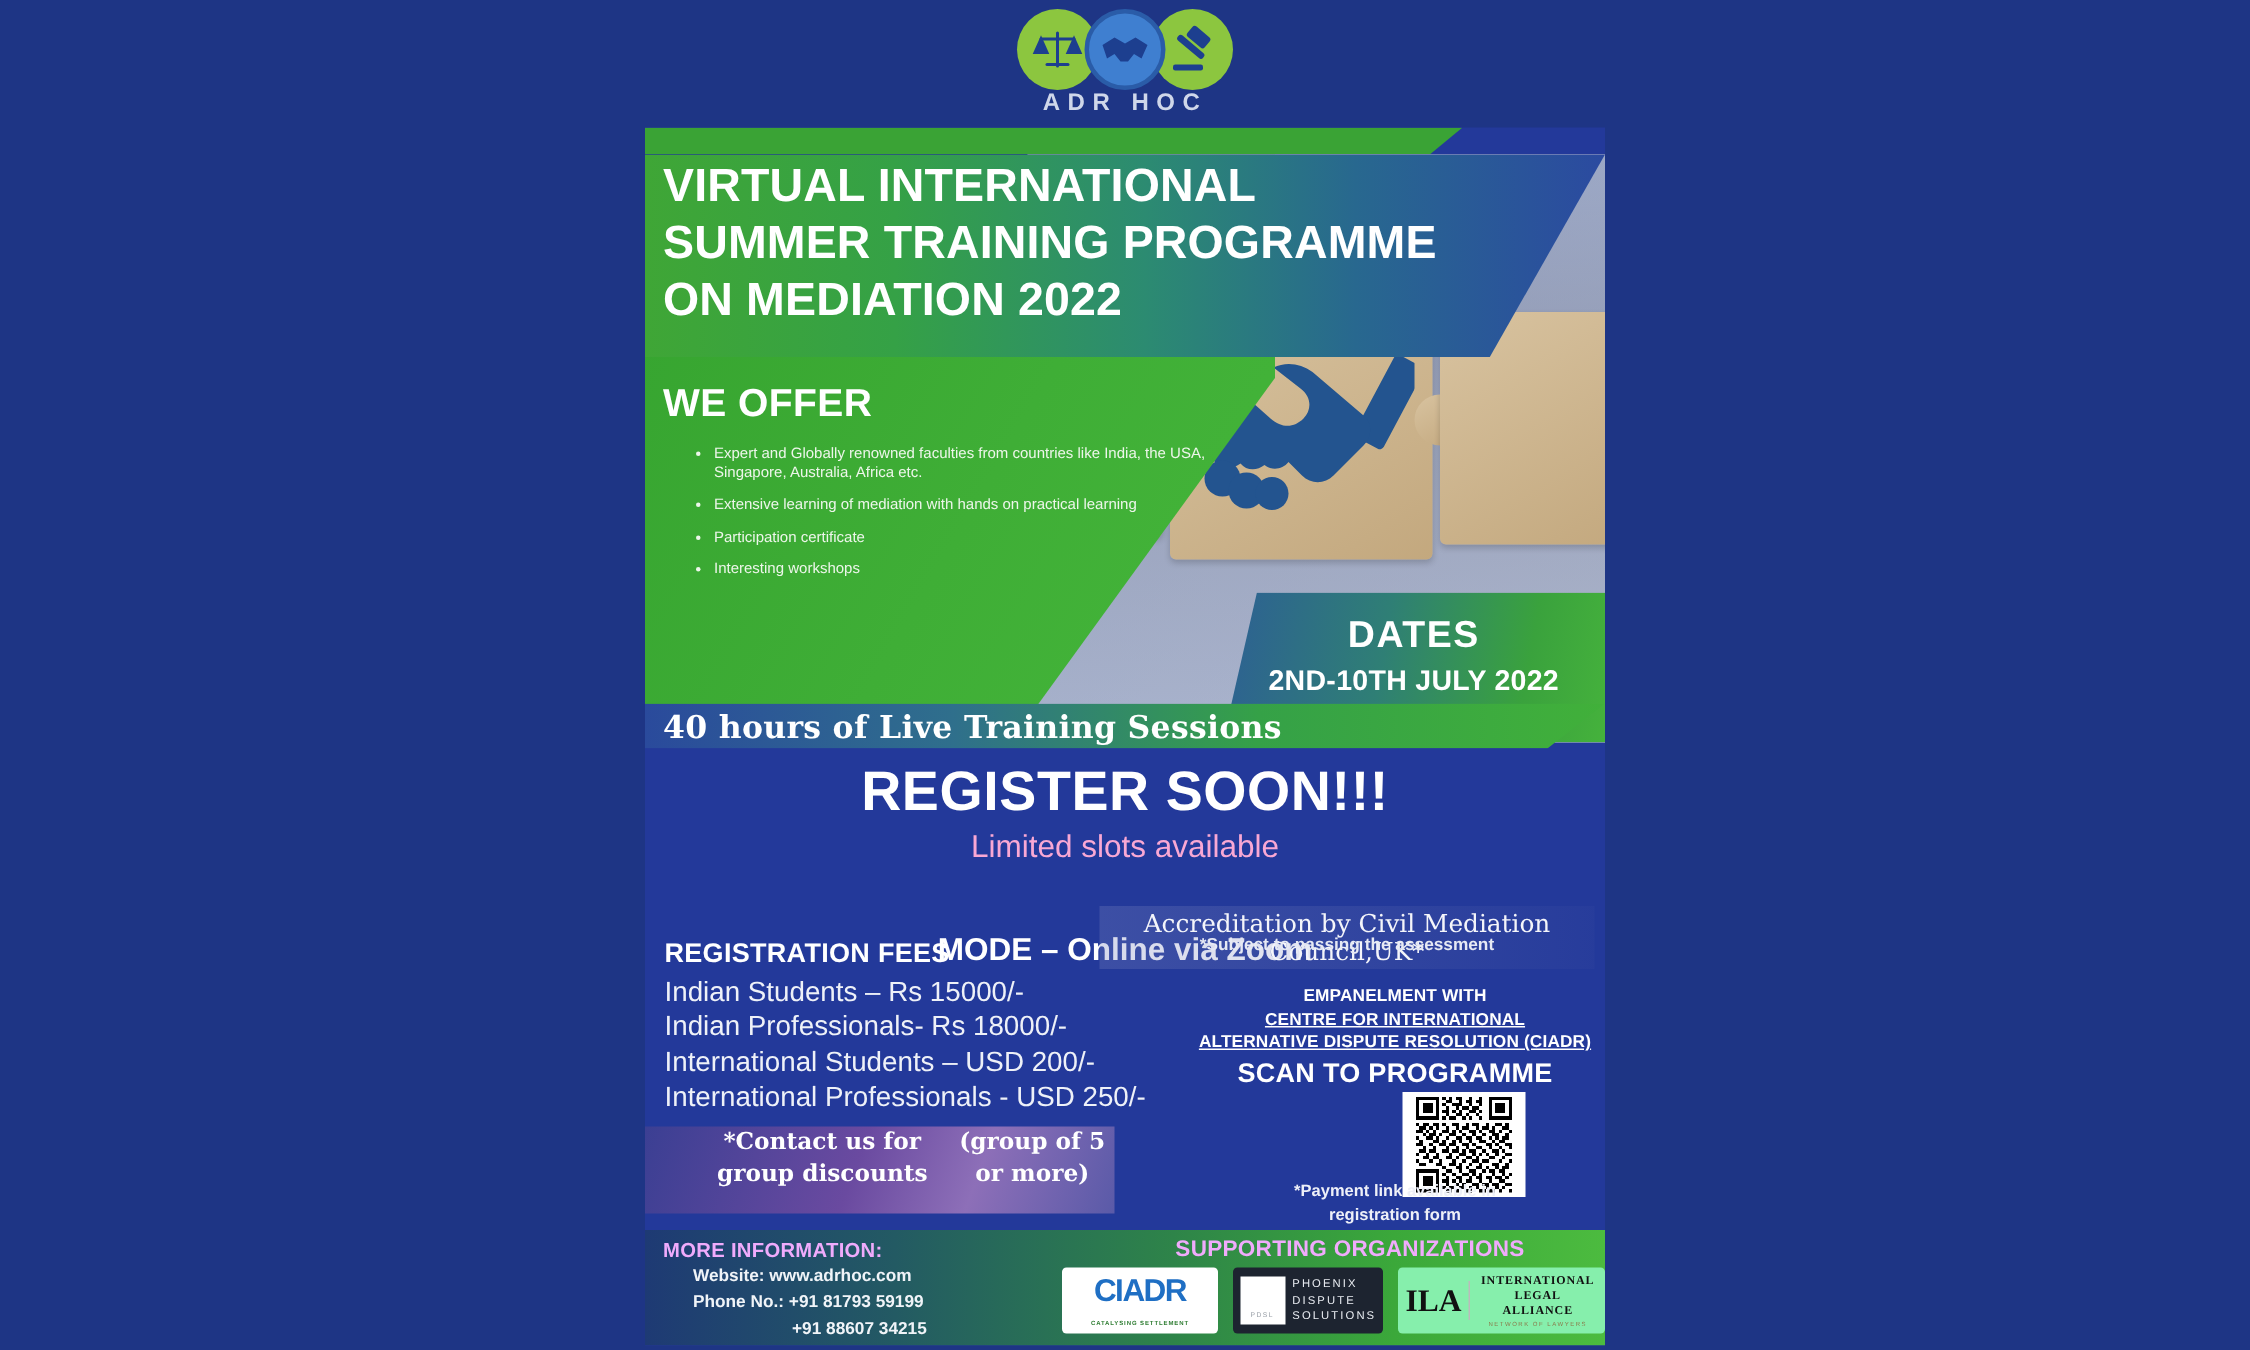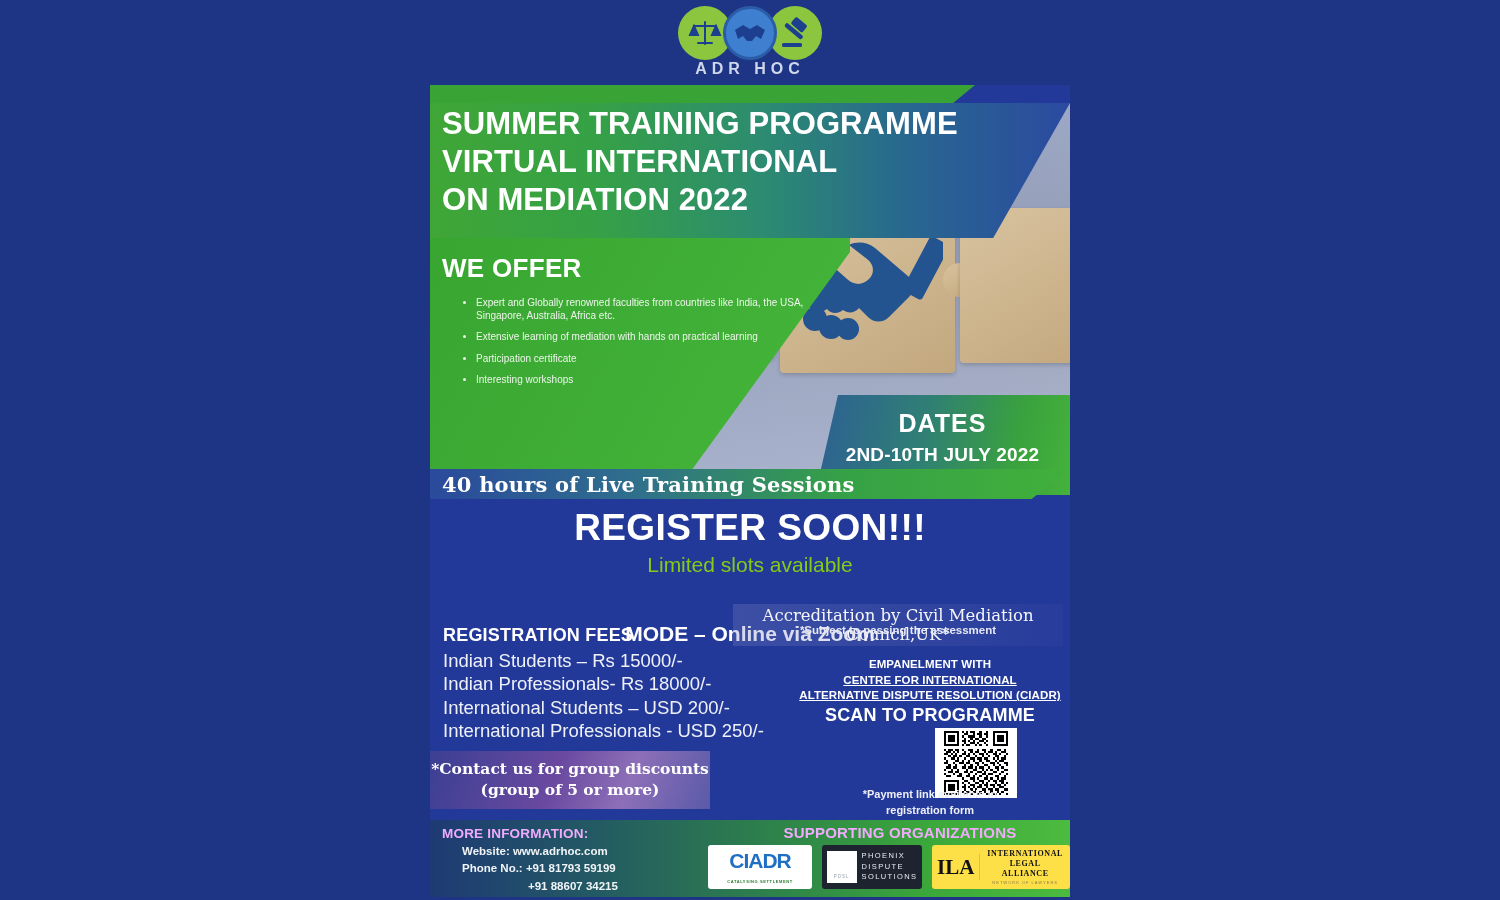--- a/index.html
+++ b/index.html
@@ -85,40 +85,40 @@
     position:absolute;left:0;top:384px;width:640px;height:30px;
     background:linear-gradient(90deg,#2a4a9c 0%,#2f6f8c 32%,#35a147 64%,#41b03a 100%);
     clip-path:polygon(0 0,100% 0,94% 100%,0 100%);
   }
   .hours-txt{position:absolute;left:12px;top:387px;color:#fff;
     font-family:"DejaVu Serif", serif;font-size:21px;font-weight:700;letter-spacing:.2px;}
 
   
   .register{position:absolute;left:0;top:422px;width:640px;text-align:center;color:#fff;
     font-size:37px;font-weight:700;letter-spacing:.4px;}
-  .limited{position:absolute;left:0;top:468px;width:640px;text-align:center;color:#84cc16;font-size:21px;}
+  .limited{position:absolute;left:0;top:468px;width:640px;text-align:center;color:#f9a8d4;font-size:21px;}
   .mode{position:absolute;left:0;top:497px;width:640px;text-align:center;color:#fff;font-size:21px;font-weight:700;margin-top:40px;}
 
   .accred{
     position:absolute;left:303px;top:519px;width:330px;text-align:center;
     color:#f4f5fa;font-family:"DejaVu Serif", serif;font-size:16.5px;
     background:linear-gradient(90deg,rgba(120,130,190,.30),rgba(90,100,170,.08));
     padding:2px 0;
   }
   .accred-sub{position:absolute;left:303px;top:539px;width:330px;text-align:center;color:#e6e9f4;font-size:11.5px;font-weight:700;}
 
   
   .fees-h{position:absolute;left:13px;top:540px;color:#fff;font-size:18px;font-weight:700;letter-spacing:.2px;}
   .fees-list{position:absolute;left:13px;top:564px;width:360px;color:#eef1f8;font-size:18.5px;line-height:1.26;}
 
   .discount{
     position:absolute;left:0px;top:666px;width:280px;height:58px;
     background:linear-gradient(110deg,#3b3f93 0%,#6a4aa0 45%,#8d6fb8 70%,#5a5aa8 100%);
     color:#fff;text-align:center;font-family:"DejaVu Serif", serif;font-weight:700;font-size:15.5px;line-height:1.35;
-    display:flex;flex-direction:column;justify-content:center;
+    display:flex;flex-direction:row;justify-content:flex-end;padding-left:33px;
   }
 
   
   .emp{position:absolute;left:360px;top:572px;width:280px;text-align:center;color:#fff;font-size:11.5px;font-weight:700;line-height:1.35;letter-spacing:.1px;}
   .emp .u{text-decoration:underline;}
   .scan{position:absolute;left:360px;top:620px;width:280px;text-align:center;color:#fff;font-size:18px;font-weight:700;letter-spacing:.2px;}
   .qrbox{position:absolute;left:505px;top:643px;width:82px;height:70px;background:#fff;padding:3px;box-sizing:border-box;}
   .paylink{position:absolute;left:360px;top:702px;width:280px;text-align:center;color:#eef0f8;font-size:11px;font-weight:700;line-height:1.45;}
 
   
@@ -127,21 +127,21 @@
     background:linear-gradient(90deg,#1e3a74 0%,#235a63 26%,#2e8449 55%,#3ba83a 78%,#4cbb3f 100%);
   }
   .more-h{position:absolute;left:12px;top:741px;color:#f0abfc;font-size:13.5px;font-weight:700;letter-spacing:.2px;}
   .more-l{position:absolute;left:32px;top:758px;width:260px;color:#f0f4f8;font-size:11.5px;font-weight:700;line-height:1.52;}
   .more-l .ind{display:inline-block;padding-left:66px;}
   .sup-h{position:absolute;left:300px;top:739px;width:340px;text-align:center;color:#f0abfc;font-size:15px;font-weight:700;letter-spacing:.2px;}
   .logos{position:absolute;left:278px;top:760px;width:362px;display:flex;gap:10px;align-items:center;justify-content:center;}
   .lgo{height:44px;border-radius:3px;display:flex;align-items:center;justify-content:center;overflow:hidden;}
   .lgo-ciadr{width:104px;background:#fff;}
   .lgo-pds{width:100px;background:#1d2430;}
-  .lgo-ila{width:138px;background:#fde047;}
+  .lgo-ila{width:138px;background:#86efac;}
   .pds-inner{display:flex;align-items:center;gap:5px;padding:0 5px;}
   .pds-sq{width:30px;height:32px;background:#fff;display:flex;align-items:flex-end;justify-content:center;}
   .pds-sq span{font-size:4.5px;color:#9aa0a8;letter-spacing:1px;padding-bottom:4px;}
   .pds-txt{color:#e9ecf1;font-size:7.5px;line-height:1.45;letter-spacing:1.4px;}
   .ila-inner{display:flex;align-items:center;gap:5px;padding:0 5px;}
   .ila-mark{font-family:"Liberation Serif", serif;font-size:21px;font-weight:700;color:#111;line-height:1;position:relative;}
   .ila-div{width:1px;height:26px;background:#bbb;}
   .ila-txt{text-align:center;}
   .ila-t1{font-family:"Liberation Serif", serif;font-size:8px;font-weight:700;color:#111;letter-spacing:.6px;line-height:1.25;}
   .ila-t2{font-size:4px;color:#8a7a4a;letter-spacing:1px;margin-top:1px;}
@@ -207,22 +207,22 @@
               <circle cx="85" cy="114" r="11"></circle>
           </g>
         </svg>
       </div>
     </div>
 
     <div class="greenpanel"></div>
 
     <div class="titleband"></div>
     <div class="title">
+      <div>VIRTUAL INTERNATIONAL</div>
       <div>SUMMER TRAINING PROGRAMME</div>
-      <div>VIRTUAL INTERNATIONAL</div>
       <div>ON MEDIATION 2022</div>
     </div>
 
     <div class="weoffer">WE OFFER</div>
     <ul class="bullets">
       <li>Expert and Globally renowned faculties from countries like India, the USA, Singapore, Australia, Africa etc.</li>
       <li>Extensive learning of mediation with hands on practical learning</li>
       <li>Participation certificate</li>
       <li>Interesting workshops</li>
     </ul>

